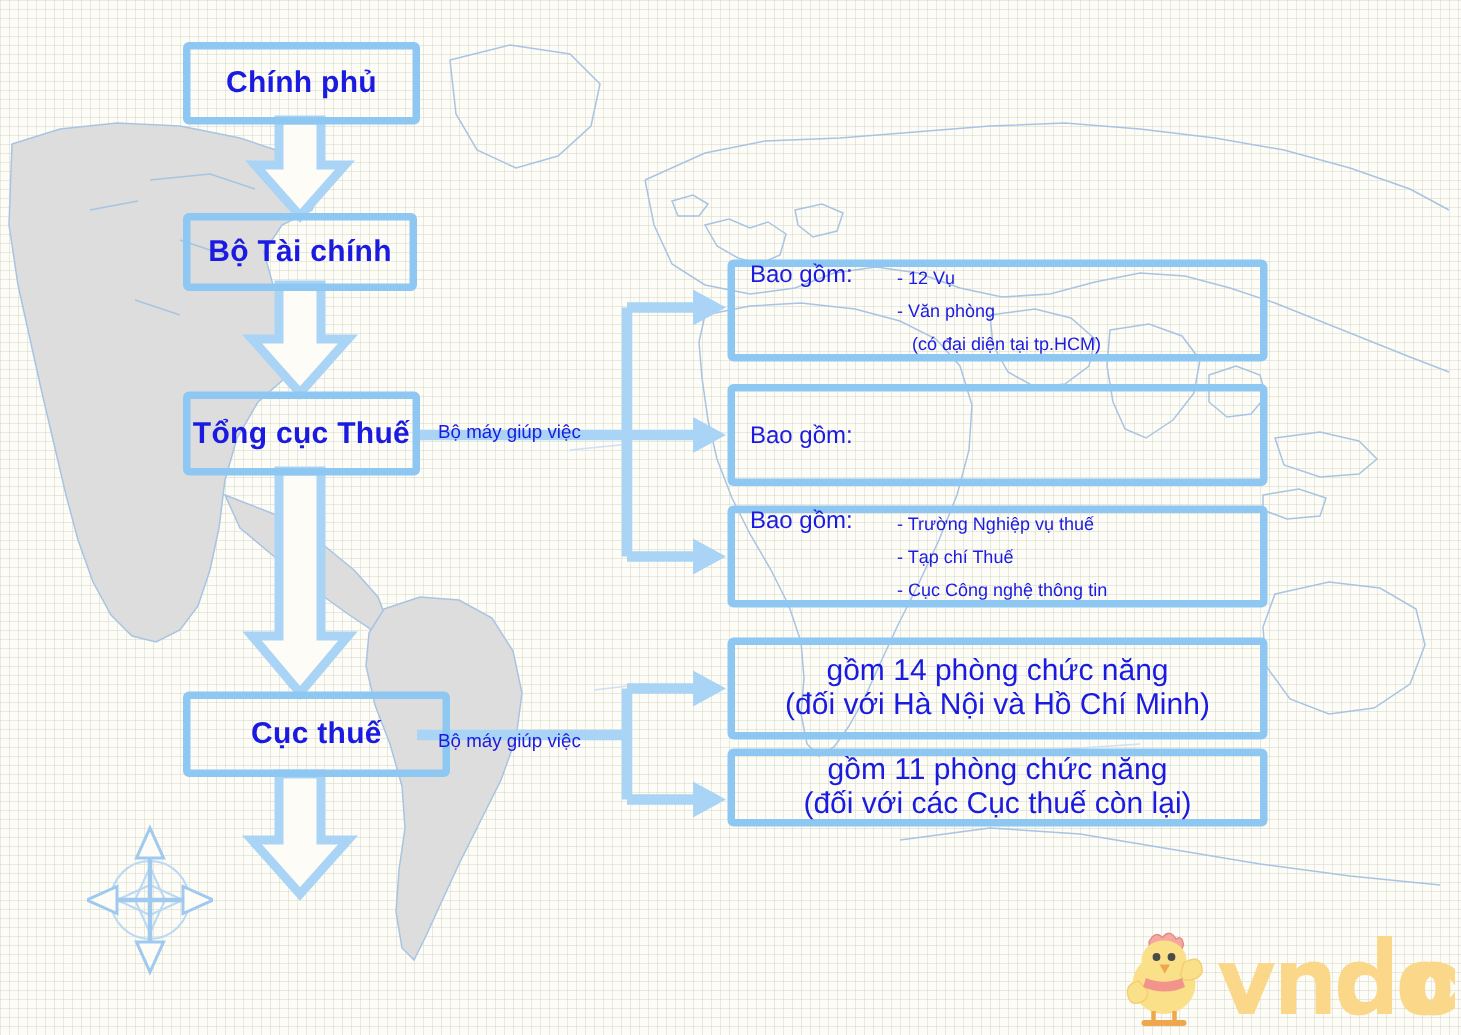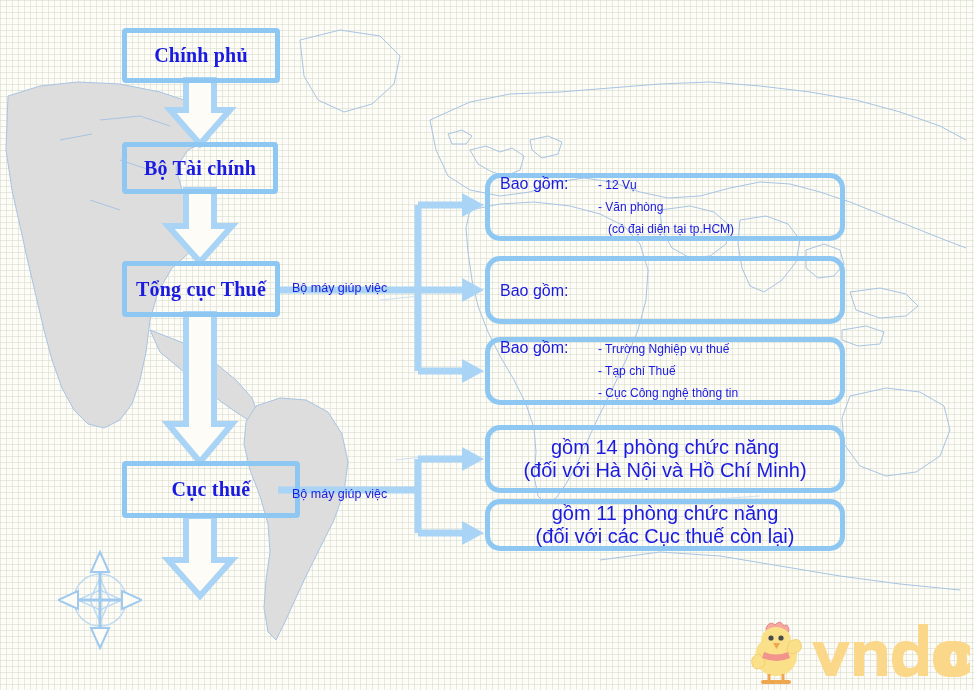--- a/index.html
+++ b/index.html
@@ -29,33 +29,32 @@
     box-sizing:border-box;
     border:5px solid #8ec8f2;
     border-radius:4px;
     background:transparent;
     display:flex;
     align-items:center;
     justify-content:center;
   }
   .box.left{
     justify-content:center;
-    font-family:Liberation Serif, serif;
   }
   .box-label{
     color:#1a1ae0;
     font-weight:bold;
     font-size:20px;
     letter-spacing:0.2px;
     white-space:nowrap;
   }
   
   .info{
     border:5px solid #8ec8f2;
-    border-radius:15px;
+    border-radius:4px;
     position:absolute;
     box-sizing:border-box;
     display:flex;
     align-items:center;
   }
   .info-inner{
     display:flex;
     width:100%;
     padding:0 0 0 10px;
     box-sizing:border-box;

